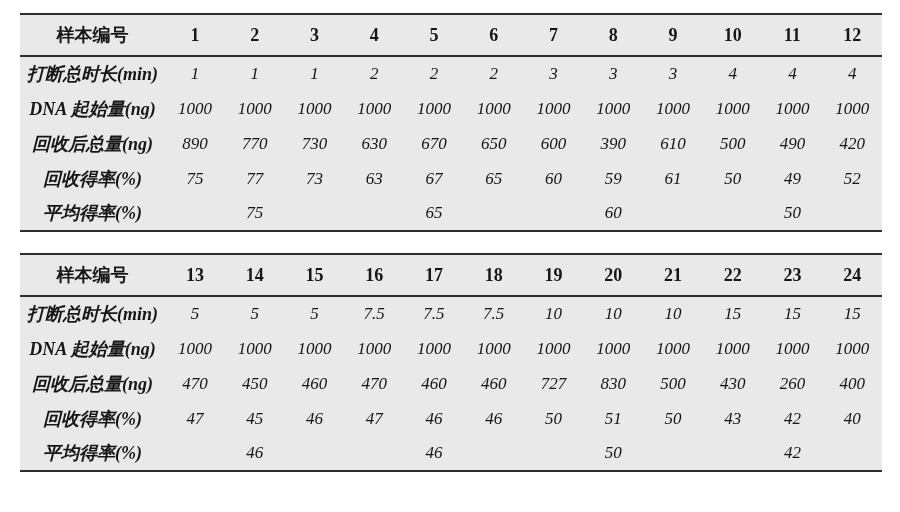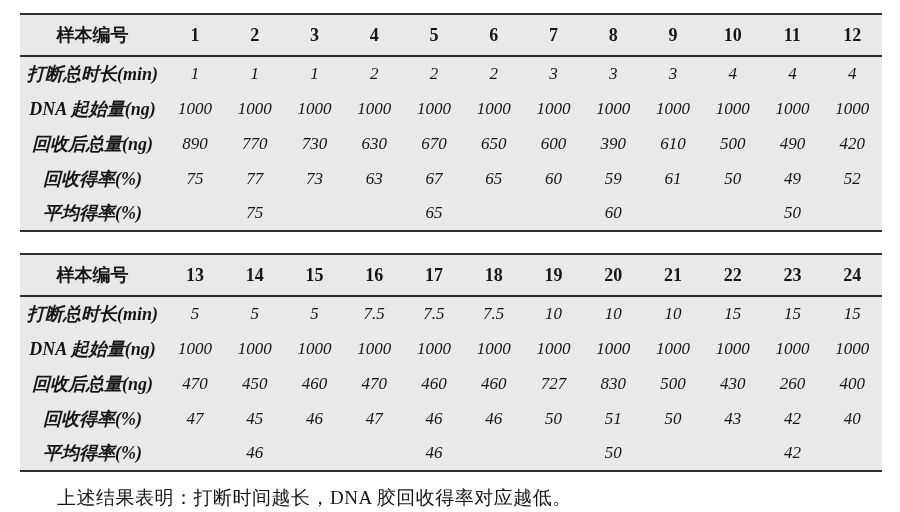--- a/index.html
+++ b/index.html
@@ -276,15 +276,14 @@
           <td class="val"></td>
           <td class="val">50</td>
           <td class="val"></td>
           <td class="val"></td>
           <td class="val">42</td>
           <td class="val"></td>
         </tr>
       </tbody>
     </table>
 
-  <p class="footer-note">上述结果表明：打断时间越长，DNA 胶回收得率对应越低。</p>
 
 </div>
 
 </body></html>

